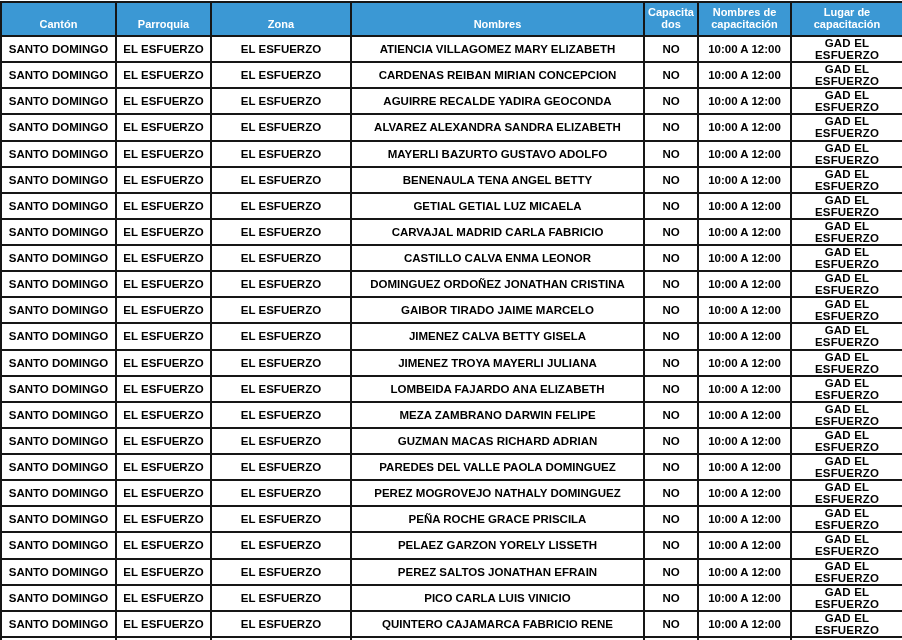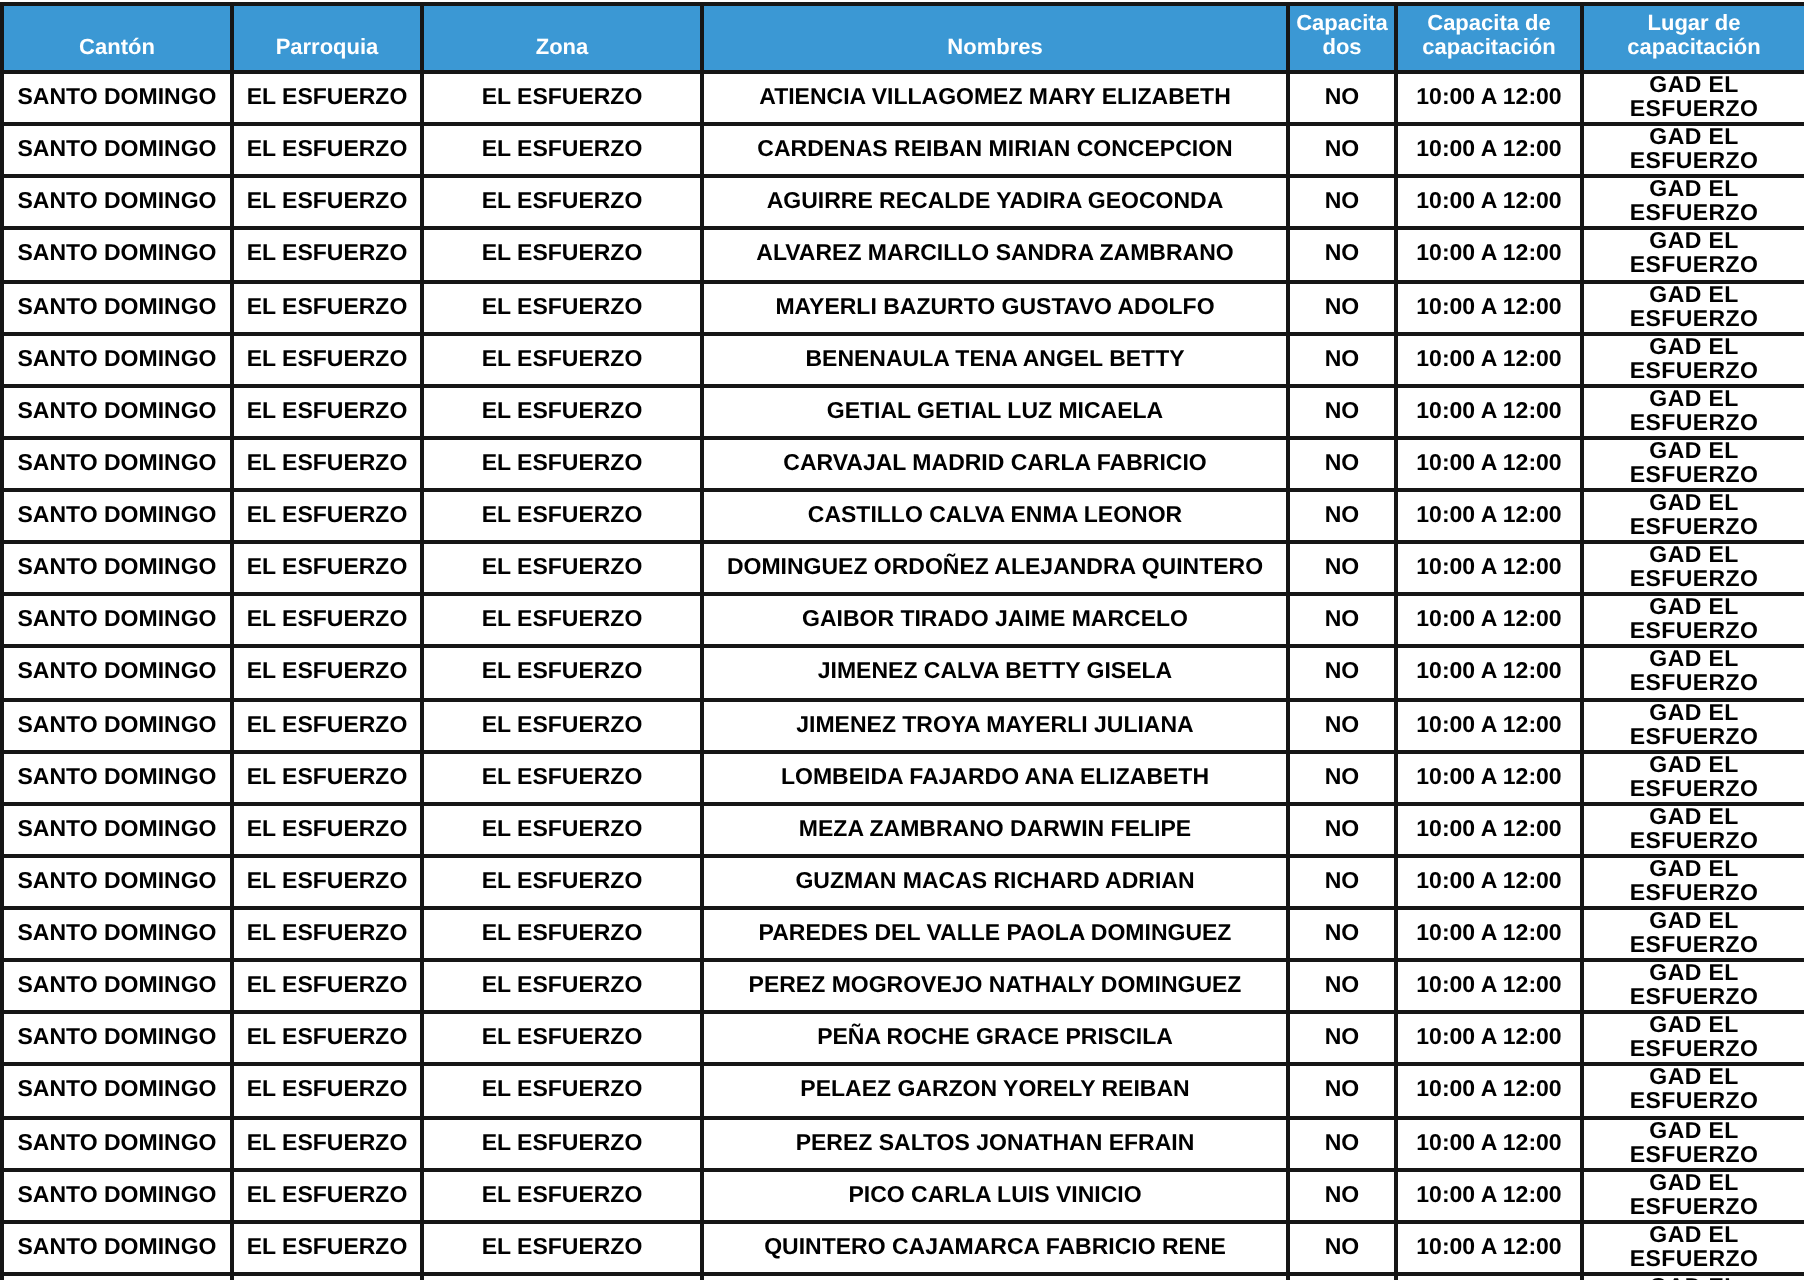--- a/index.html
+++ b/index.html
@@ -73,21 +73,21 @@
       <col style="width:93px">
       <col style="width:112px">
     </colgroup>
     <thead>
       <tr>
         <th>Cantón</th>
         <th>Parroquia</th>
         <th>Zona</th>
         <th>Nombres</th>
         <th>Capacita dos</th>
-        <th>Capacita de capacitación</th>
+        <th>Nombres de capacitación</th>
         <th>Lugar de capacitación</th>
       </tr>
     </thead>
     <tbody id="table-body">
         <tr>
     <td class="c-canton">SANTO DOMINGO</td>
     <td class="c-parroquia">EL ESFUERZO</td>
     <td class="c-zona">EL ESFUERZO</td>
     <td class="c-nombre">ATIENCIA VILLAGOMEZ MARY ELIZABETH</td>
     <td class="c-capacitados">NO</td>
@@ -109,21 +109,21 @@
     <td class="c-zona">EL ESFUERZO</td>
     <td class="c-nombre">AGUIRRE RECALDE YADIRA GEOCONDA</td>
     <td class="c-capacitados">NO</td>
     <td class="c-horario">10:00 A 12:00</td>
     <td class="c-lugar">GAD EL ESFUERZO</td>
   </tr>
         <tr>
     <td class="c-canton">SANTO DOMINGO</td>
     <td class="c-parroquia">EL ESFUERZO</td>
     <td class="c-zona">EL ESFUERZO</td>
-    <td class="c-nombre">ALVAREZ MARCILLO SANDRA ZAMBRANO</td>
+    <td class="c-nombre">ALVAREZ ALEXANDRA SANDRA ELIZABETH</td>
     <td class="c-capacitados">NO</td>
     <td class="c-horario">10:00 A 12:00</td>
     <td class="c-lugar">GAD EL ESFUERZO</td>
   </tr>
         <tr>
     <td class="c-canton">SANTO DOMINGO</td>
     <td class="c-parroquia">EL ESFUERZO</td>
     <td class="c-zona">EL ESFUERZO</td>
     <td class="c-nombre">MAYERLI BAZURTO GUSTAVO ADOLFO</td>
     <td class="c-capacitados">NO</td>
@@ -163,21 +163,21 @@
     <td class="c-zona">EL ESFUERZO</td>
     <td class="c-nombre">CASTILLO CALVA ENMA LEONOR</td>
     <td class="c-capacitados">NO</td>
     <td class="c-horario">10:00 A 12:00</td>
     <td class="c-lugar">GAD EL ESFUERZO</td>
   </tr>
         <tr>
     <td class="c-canton">SANTO DOMINGO</td>
     <td class="c-parroquia">EL ESFUERZO</td>
     <td class="c-zona">EL ESFUERZO</td>
-    <td class="c-nombre">DOMINGUEZ ORDOÑEZ ALEJANDRA QUINTERO</td>
+    <td class="c-nombre">DOMINGUEZ ORDOÑEZ JONATHAN CRISTINA</td>
     <td class="c-capacitados">NO</td>
     <td class="c-horario">10:00 A 12:00</td>
     <td class="c-lugar">GAD EL ESFUERZO</td>
   </tr>
         <tr>
     <td class="c-canton">SANTO DOMINGO</td>
     <td class="c-parroquia">EL ESFUERZO</td>
     <td class="c-zona">EL ESFUERZO</td>
     <td class="c-nombre">GAIBOR TIRADO JAIME MARCELO</td>
     <td class="c-capacitados">NO</td>
@@ -253,21 +253,21 @@
     <td class="c-zona">EL ESFUERZO</td>
     <td class="c-nombre">PEÑA ROCHE GRACE PRISCILA</td>
     <td class="c-capacitados">NO</td>
     <td class="c-horario">10:00 A 12:00</td>
     <td class="c-lugar">GAD EL ESFUERZO</td>
   </tr>
         <tr>
     <td class="c-canton">SANTO DOMINGO</td>
     <td class="c-parroquia">EL ESFUERZO</td>
     <td class="c-zona">EL ESFUERZO</td>
-    <td class="c-nombre">PELAEZ GARZON YORELY REIBAN</td>
+    <td class="c-nombre">PELAEZ GARZON YORELY LISSETH</td>
     <td class="c-capacitados">NO</td>
     <td class="c-horario">10:00 A 12:00</td>
     <td class="c-lugar">GAD EL ESFUERZO</td>
   </tr>
         <tr>
     <td class="c-canton">SANTO DOMINGO</td>
     <td class="c-parroquia">EL ESFUERZO</td>
     <td class="c-zona">EL ESFUERZO</td>
     <td class="c-nombre">PEREZ SALTOS JONATHAN EFRAIN</td>
     <td class="c-capacitados">NO</td>

